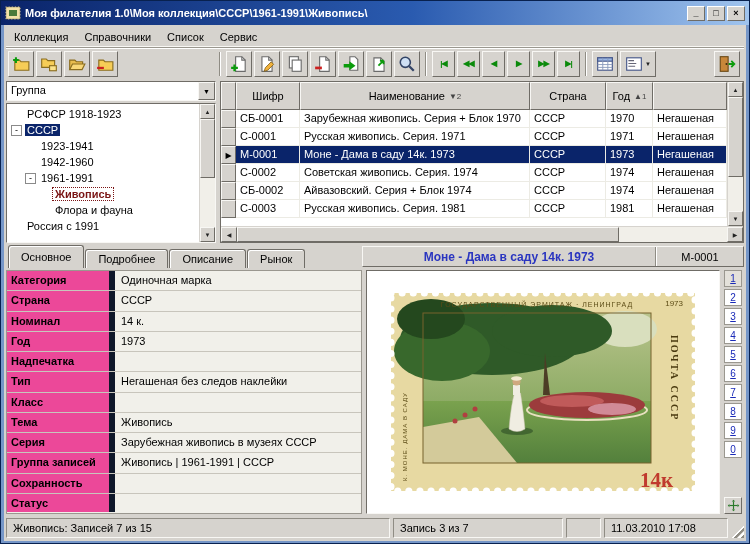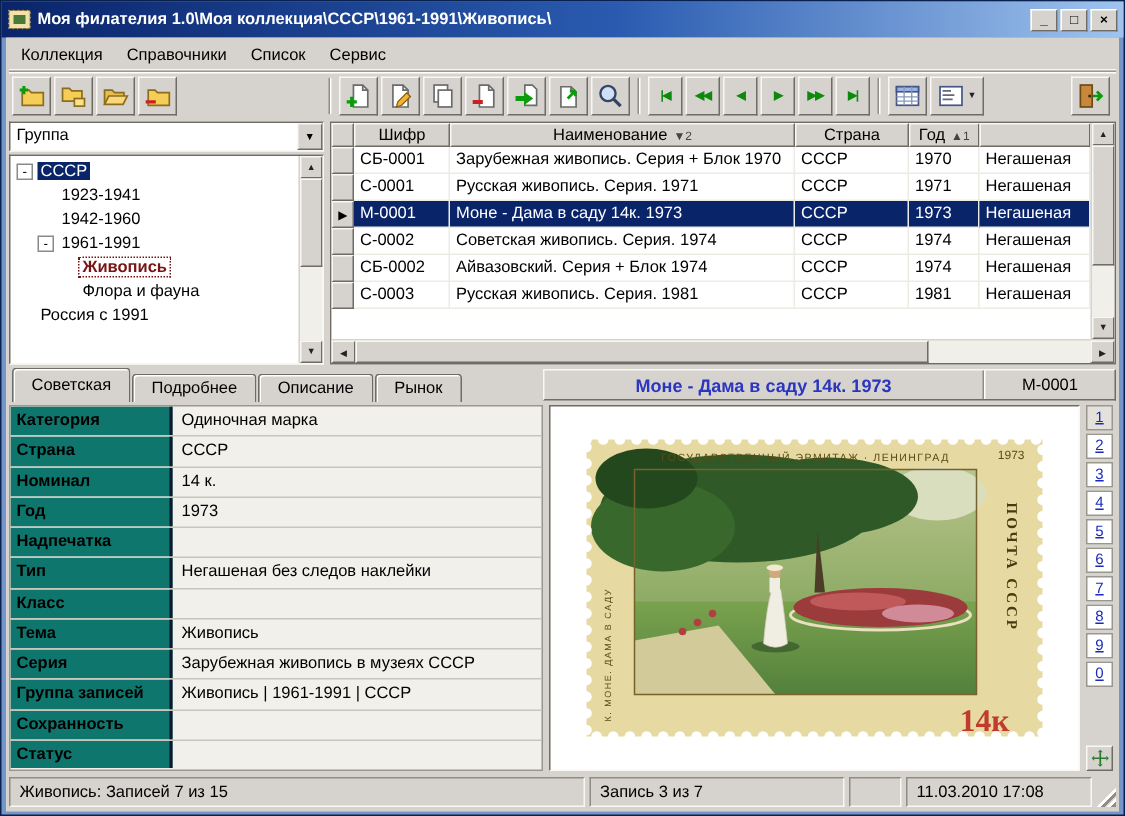--- a/index.html
+++ b/index.html
@@ -72,21 +72,21 @@
   .hscroll .scroll-btn { width:16px; height:100%; }
   .h-track { flex:1; position:relative; }
   .h-thumb { position:absolute; top:0; bottom:0; left:0; width:78%;
     background:#d6d3ce; border:1px solid;
     border-color:#f8f7f4 #6f6c66 #6f6c66 #f8f7f4; }
   
   .table-panel { flex:1; margin-left:4px; border:1px solid #6f6c66;
     background:#fff; display:flex; flex-direction:column; overflow:hidden; }
   .tbl-main { flex:1; display:flex; overflow:hidden; }
   .tbl-grid { flex:1; display:flex; flex-direction:column; overflow:hidden; }
-  .thead { height:16px; display:flex; flex:none; }
+  .thead { height:28px; display:flex; flex:none; }
   .th { background:#d6d3ce; border:1px solid;
     border-color:#f8f7f4 #6f6c66 #6f6c66 #f8f7f4; display:flex;
     align-items:center; justify-content:center; gap:4px; overflow:hidden; }
   .sort-mark { font-size:8px; color:#444; }
   .c0 { width:15px; flex:none; }
   .c1 { width:64px; flex:none; }
   .c2 { width:230px; flex:none; }
   .c3 { width:76px; flex:none; }
   .c4 { width:47px; flex:none; }
   .c5 { flex:1; }
@@ -114,22 +114,22 @@
   .rec-sep { width:2px; height:100%; border-left:1px solid #8f8c84;
     border-right:1px solid #fff; }
   .rec-code { width:86px; text-align:center; }
   
   .details { height:244px; display:flex; margin-top:2px; }
   .prop-grid { width:356px; flex:none; border:1px solid #9a978f;
     background:#f1f0ea; display:flex; flex-direction:column; }
   .pg-row { flex:1; display:flex; border-bottom:1px solid #c8c5bc;
     overflow:hidden; }
   .pg-row:last-child { border-bottom:none;flex-direction:column; }
-  .pg-label { width:108px; flex:none; background:#0f766e;
-    border-right:2px solid #0f172a; padding:3px 4px; font-weight:bold;
+  .pg-label { width:108px; flex:none; background:#ec4899;
+    border-right:6px solid #0f172a; padding:3px 4px; font-weight:bold;
     white-space:nowrap; overflow:hidden; }
   .pg-value { flex:1; padding:3px 6px; white-space:nowrap; overflow:hidden; }
   .image-area { flex:1; margin-left:4px; display:flex; }
   .image-panel { flex:1; border:1px solid;
     border-color:#6f6c66 #f8f7f4 #f8f7f4 #6f6c66; background:#fff;
     display:flex; align-items:center; justify-content:center; position:relative; }
   .pager { width:22px; flex:none; margin-left:2px; display:flex;
     flex-direction:column; gap:2px; align-items:center; }
   .page-btn { width:18px; height:17px; flex:none; background:#fff;
     border:1px solid #9a978f; color:#1a2ab8; text-decoration:underline;
@@ -302,20 +302,24 @@
     <div class="main-top">
       <div class="left-panel">
         <div class="combo">
           <span class="combo-text">Группа</span>
           <span class="combo-btn">
               <span>▼</span>
             </span>
         </div>
         <div class="tree-wrap">
           <div class="tree">
+            <div class="tree-row" style="margin-left:4px;">
+              <span class="toggle-gap"></span>
+                <span class="t-label">РСФСР 1918-1923</span>
+            </div>
             <div class="tree-row" style="margin-left:4px;">
               <span class="toggle">-</span>
               <span class="t-label sel-node">СССР</span>
             </div>
             <div class="tree-row" style="margin-left:18px;">
               <span class="toggle-gap"></span>
                 <span class="t-label">1923-1941</span>
             </div>
             <div class="tree-row" style="margin-left:18px;">
               <span class="toggle-gap"></span>
@@ -448,21 +452,21 @@
             </div>
           <div class="scroll-btn">
               <span>▶</span>
             </div>
         </div>
       </div>
     </div>
 
     <div class="tabrow">
       <div class="tabs">
-        <div class="tab active">Советская</div>
+        <div class="tab active">Основное</div>
         <div class="tab">Подробнее</div>
         <div class="tab">Описание</div>
         <div class="tab">Рынок</div>
       </div>
       <div class="rec-header">
         <span class="rec-title">Моне - Дама в саду 14к. 1973</span>
         <span class="rec-sep"></span>
         <span class="rec-code">М-0001</span>
       </div>
     </div>

